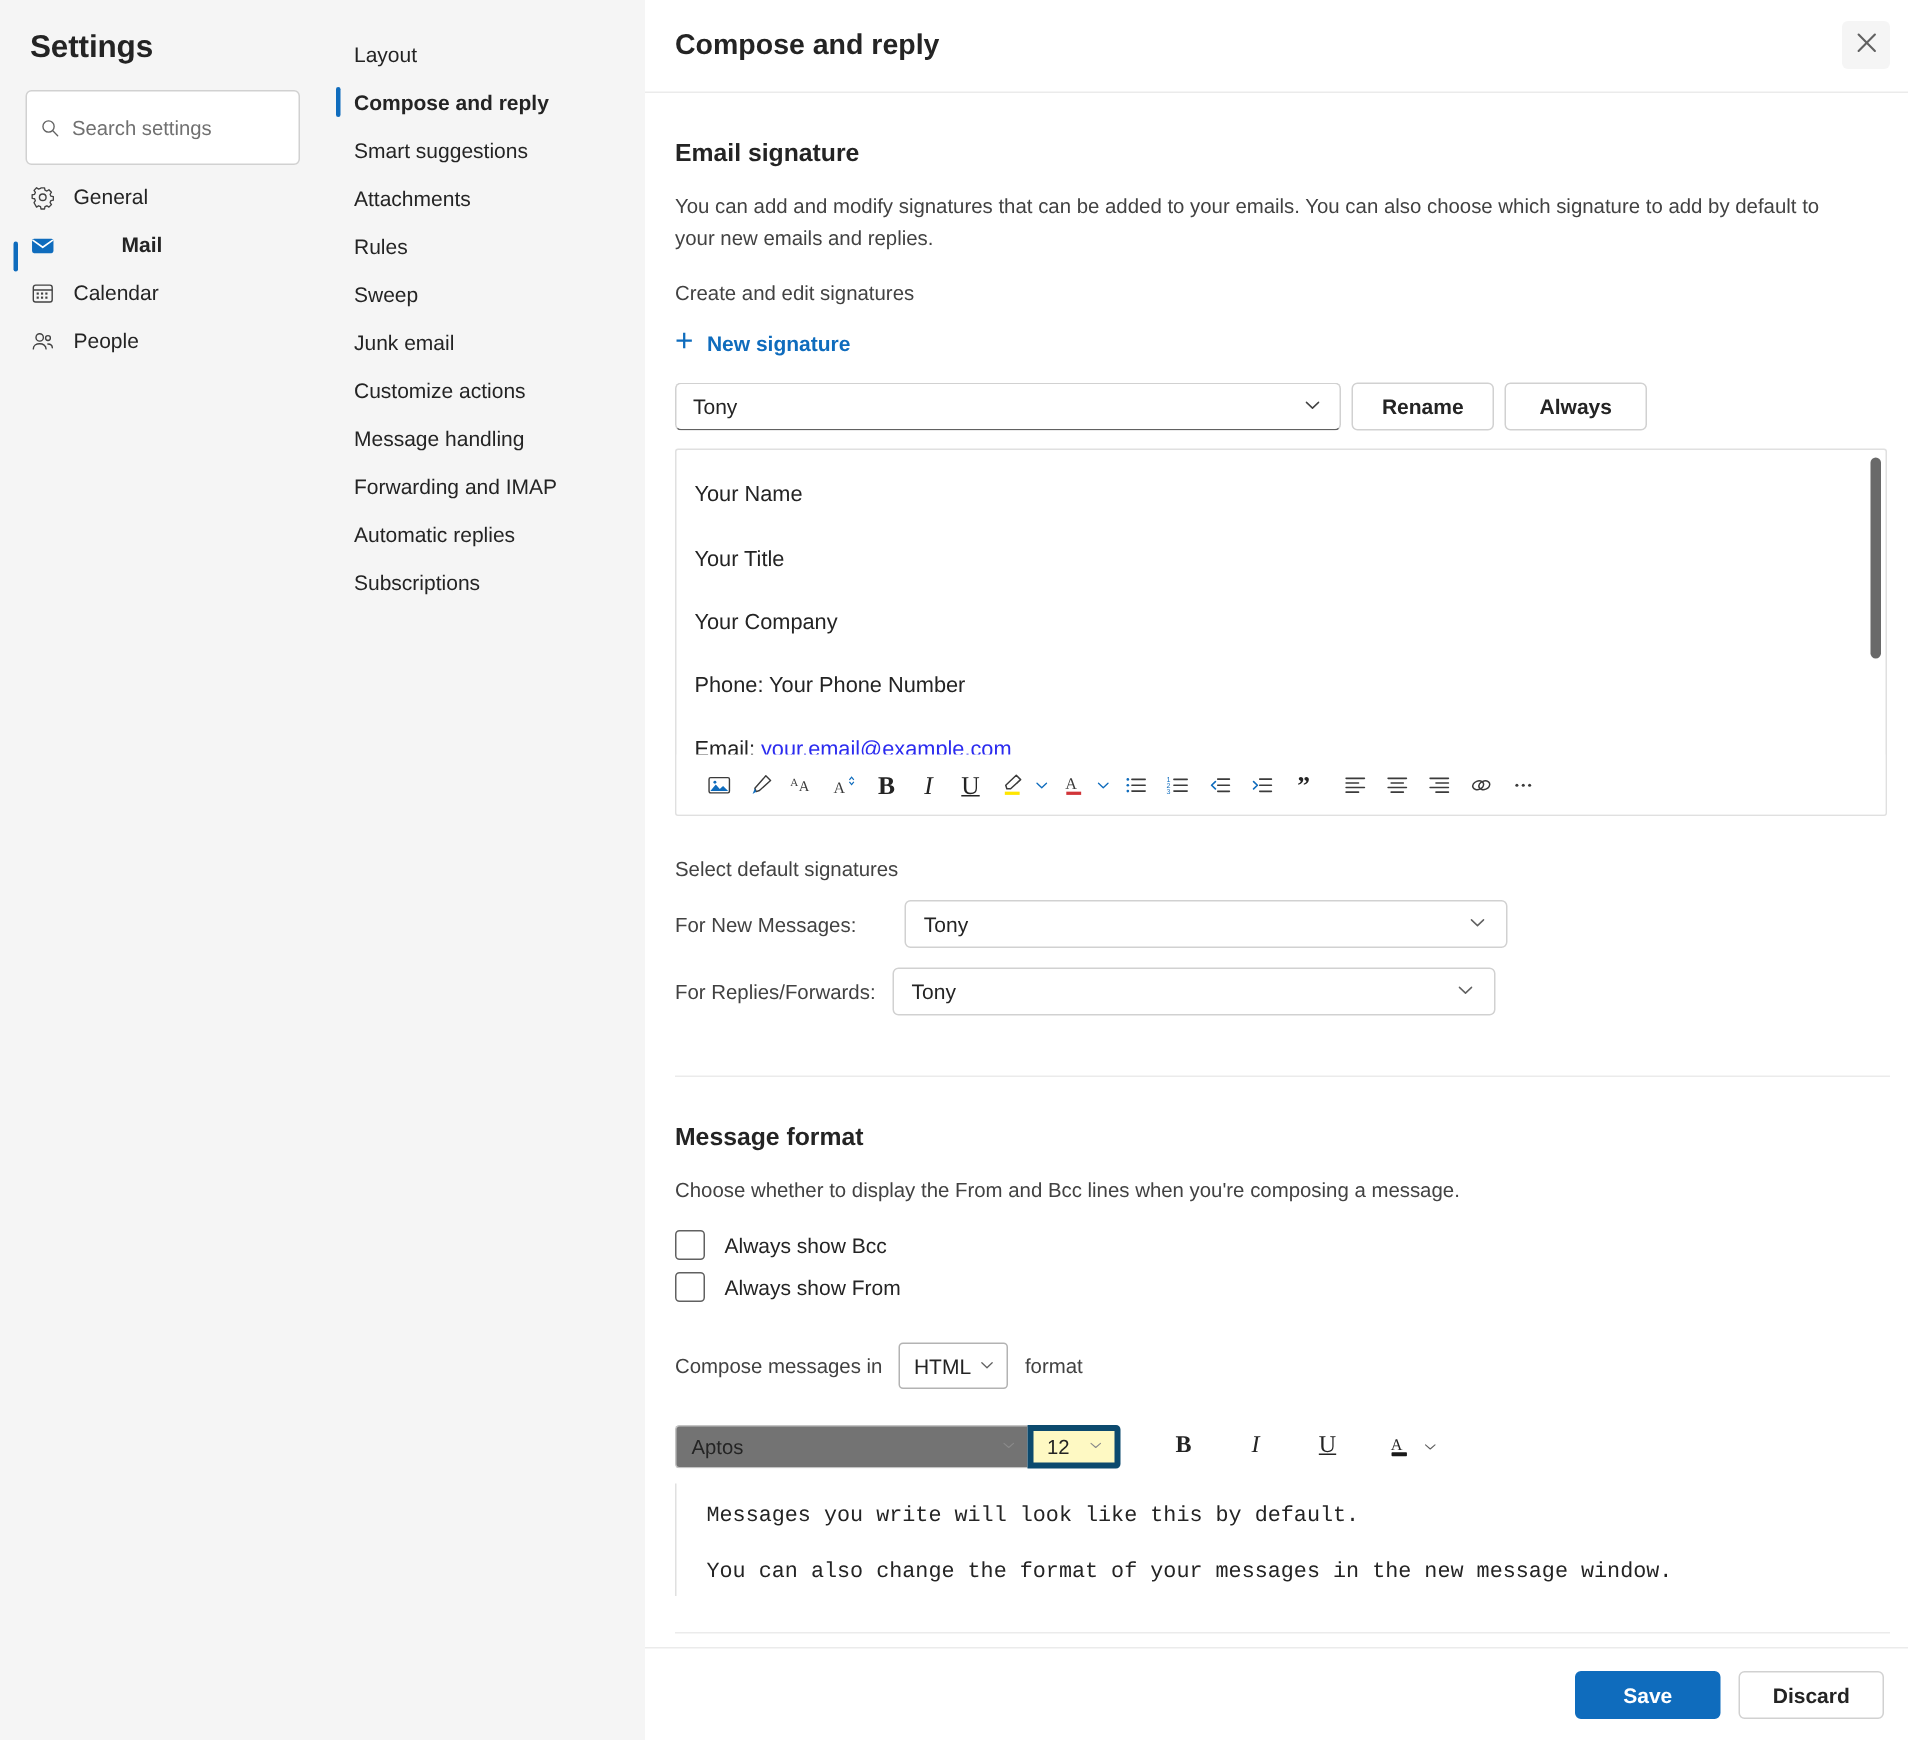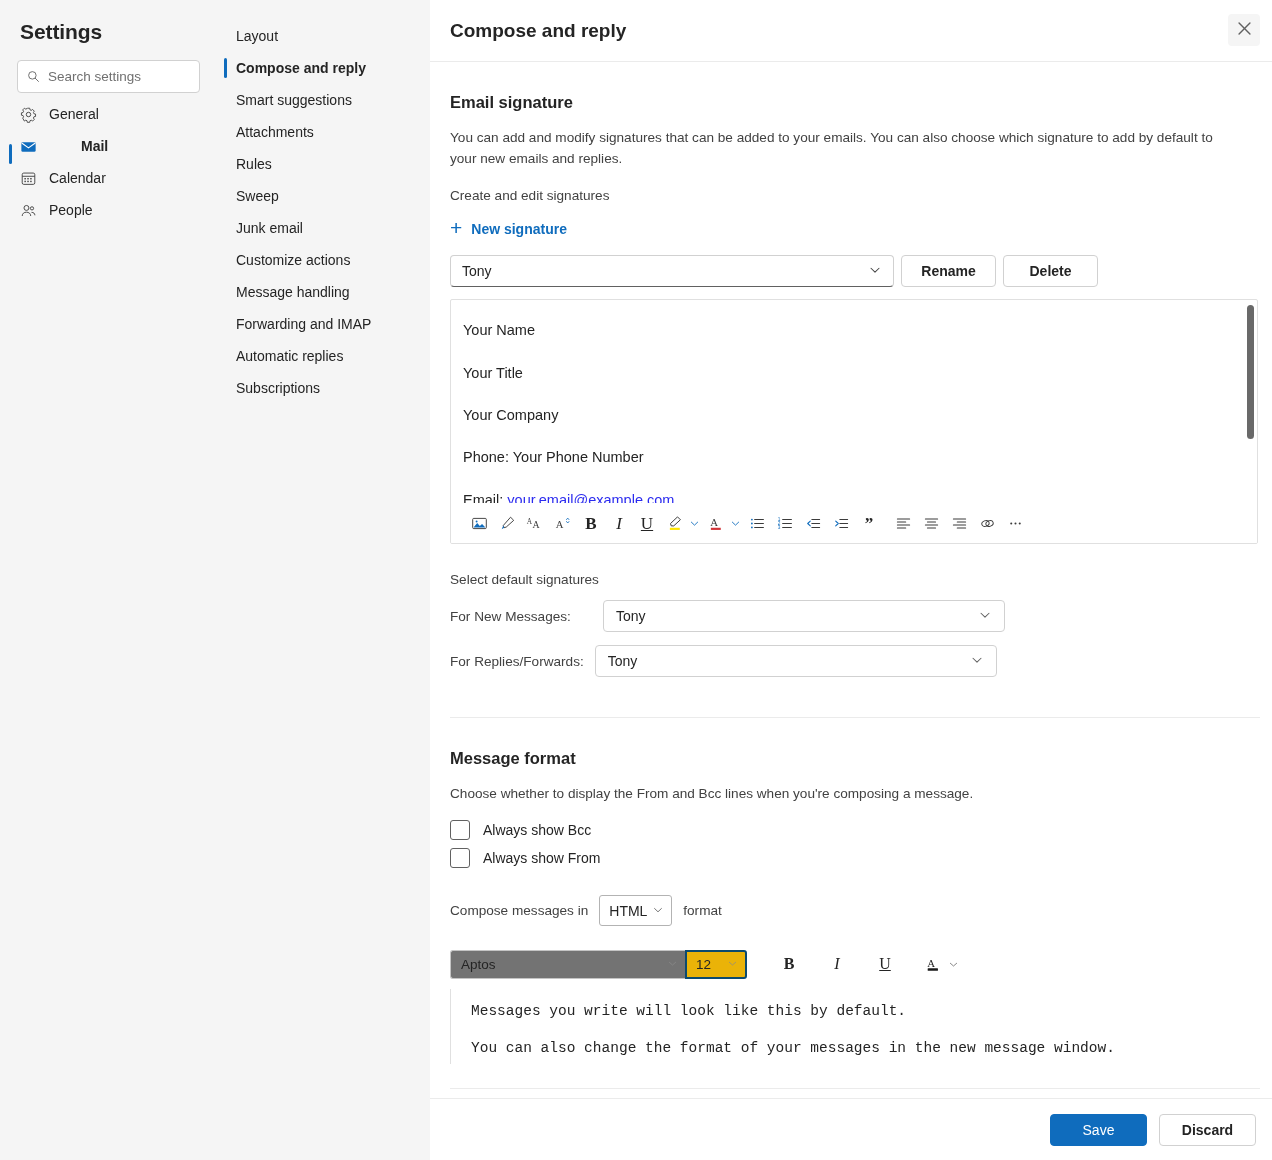--- a/index.html
+++ b/index.html
@@ -30,21 +30,21 @@
   .settings-title {
     font-size: 21px;
     font-weight: 600;
     color: #242424;
     margin: 20px 0 0 20px;
     letter-spacing: -0.1px;
   }
   .search-wrap {
     margin: 16px 0 0 17px;
     width: 183px;
-    height: 33px;
+    height: 50px;
     background: #ffffff;
     border: 1px solid #d1d1d1;
     border-radius: 4px;
     display: flex;
     align-items: center;
     padding: 0 9px;
     gap: 8px;
   }
   .search-wrap svg { flex: 0 0 auto; display:block; }
   .search-input {
@@ -371,23 +371,23 @@
     border-right: 0;
     border-radius: 3px 0 0 3px;
     background: #737373;
     display: flex; align-items: center; justify-content: space-between;
     padding: 0 7px 0 10px;
     font-size: 13.5px; color: #242424;
     cursor: pointer;
   }
   .font-size {
     width: 62px; height: 29px;
-    border: 2px solid #0c4a6e;
+    border: 4px solid #0c4a6e;
     border-radius: 0 3px 3px 0;
-    background: #eab308;
+    background: #fef9c3;
     display: flex; align-items: center; justify-content: space-between;
     padding: 0 7px 0 9px;
     font-size: 13.5px; color: #242424;
     cursor: pointer;
   }
   .fontrow .fbtn {
     width: 30px; height: 30px;
     display: flex; align-items: center; justify-content: center;
     cursor: pointer; color: #242424;
     background: transparent; border: 0; padding: 0;
@@ -422,21 +422,21 @@
     padding-right: 16px;
   }
   .btn-primary {
     width: 97px; height: 32px;
     background: #0f6cbd;
     border: 1px solid #0f6cbd;
     border-radius: 4px;
     color: #ffffff;
     font-family: "Liberation Sans", sans-serif;
     font-size: 14px;
-    font-weight: 400;
+    font-weight: 700;
     cursor: pointer;
   }
   .btn-secondary {
     width: 97px; height: 32px;
     background: #ffffff;
     border: 1px solid #d1d1d1;
     border-radius: 4px;
     color: #242424;
     font-family: "Liberation Sans", sans-serif;
     font-size: 14px;
@@ -584,21 +584,21 @@
         <div class="sig-row">
           <div class="sig-select">
             <span>Tony</span>
             <span>
               <svg width="14" height="14" viewBox="0 0 16 16" fill="none">
                 <path d="M3.4 6 L8 10.4 L12.6 6" stroke="#424242" stroke-width="1.15" stroke-linecap="round" stroke-linejoin="round"></path>
               </svg>
             </span>
           </div>
           <button class="btn-plain">Rename</button>
-          <button class="btn-plain">Delete</button>
+          <button class="btn-plain">Always</button>
         </div>
 
         
         <div class="sig-editor">
           <div class="sig-content">
             <div class="sig-line">Your Name</div>
             <div class="sig-line">Your Title</div>
             <div class="sig-line">Your Company</div>
             <div class="sig-line">Phone: Your Phone Number</div>
             <div class="sig-line"><span>Email: </span><span class="sig-link">your.email@example.com</span></div>

